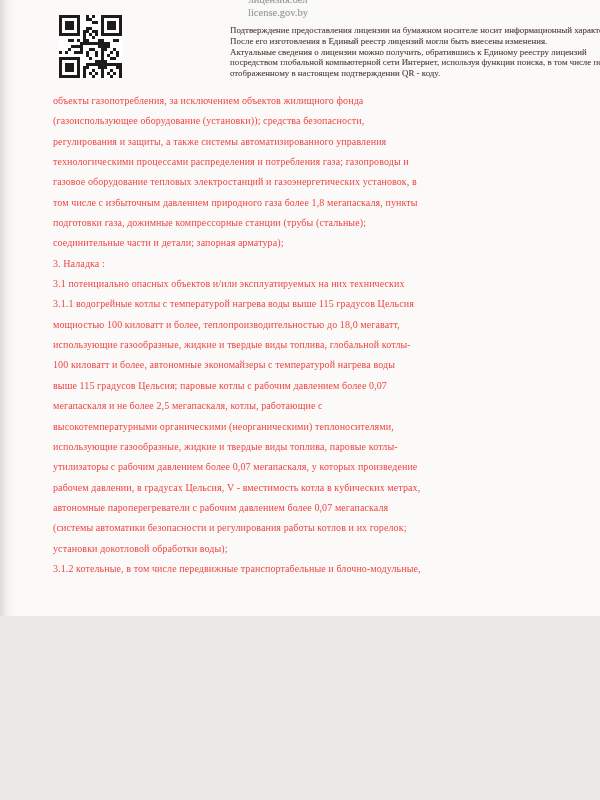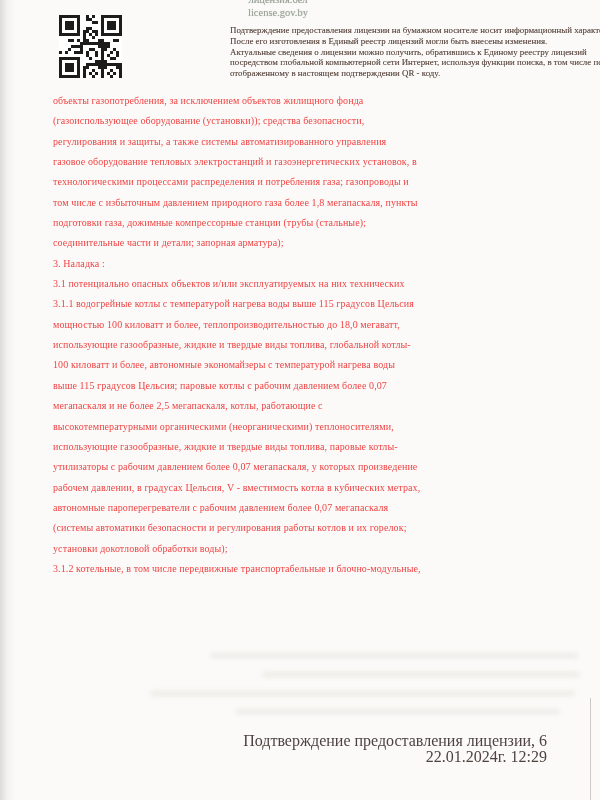--- a/index.html
+++ b/index.html
@@ -1,18 +1,18 @@
 <!DOCTYPE html>
 <html><head>
 <meta charset="utf-8">
 <style>
   html,body{margin:0;padding:0;background:#e9e8e5;}
   .page{
     position:relative;
-    width:600px;height:800px;
+    width:600px;height:616px;
     background:#fbfaf8;
     overflow:hidden;
     font-family:"Liberation Serif", serif;
   }
   
   .page::before{
     content:"";position:absolute;inset:0;pointer-events:none;
     background:linear-gradient(90deg, rgba(140,138,134,0.28) 0px, rgba(140,138,134,0.08) 7px, rgba(140,138,134,0) 16px);
   }
   .site-header{
@@ -278,22 +278,22 @@
       <div class="line">Актуальные сведения о лицензии можно получить, обратившись к Единому реестру лицензий</div>
       <div class="line">посредством глобальной компьютерной сети Интернет, используя функции поиска, в том числе по</div>
       <div class="line">отображенному в настоящем подтверждении QR - коду.</div>
     </div>
 
   <div class="body-text">
 
   <div class="line">объекты газопотребления, за исключением объектов жилищного фонда</div>
       <div class="line">(газоиспользующее оборудование (установки)); средства безопасности,</div>
       <div class="line">регулирования и защиты, а также системы автоматизированного управления</div>
+      <div class="line">технологическими процессами распределения и потребления газа; газопроводы и</div>
       <div class="line">газовое оборудование тепловых электростанций и газоэнергетических установок, в</div>
-      <div class="line">технологическими процессами распределения и потребления газа; газопроводы и</div>
       <div class="line">том числе с избыточным давлением природного газа более 1,8 мегапаскаля, пункты</div>
       <div class="line">подготовки газа, дожимные компрессорные станции (трубы (стальные);</div>
       <div class="line">соединительные части и детали; запорная арматура);</div>
       <div class="line">3. Наладка :</div>
       <div class="line">3.1 потенциально опасных объектов и/или эксплуатируемых на них технических</div>
       <div class="line">3.1.1 водогрейные котлы с температурой нагрева воды выше 115 градусов Цельсия</div>
       <div class="line">мощностью 100 киловатт и более, теплопроизводительностью до 18,0 мегаватт,</div>
       <div class="line">использующие газообразные, жидкие и твердые виды топлива, глобальной котлы-</div>
       <div class="line">100 киловатт и более, автономные экономайзеры с температурой нагрева воды</div>
       <div class="line">выше 115 градусов Цельсия; паровые котлы с рабочим давлением более 0,07</div>

